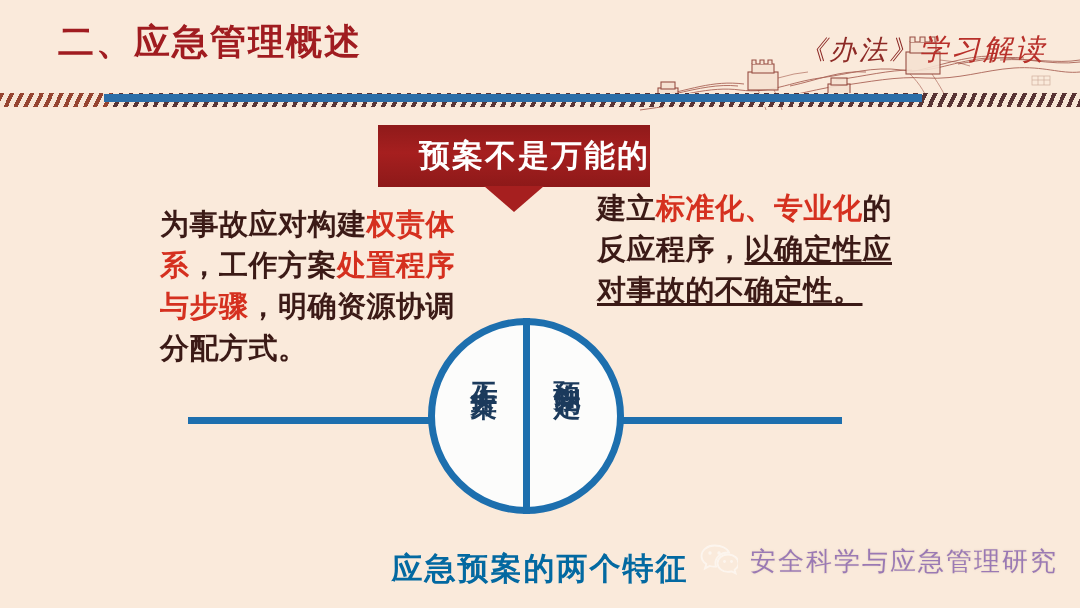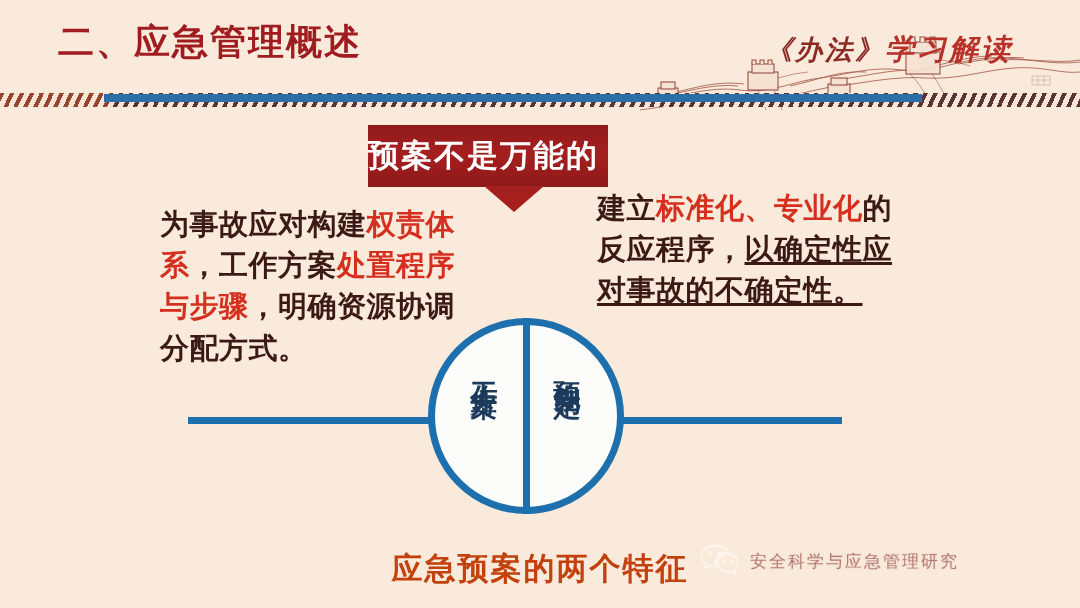--- a/index.html
+++ b/index.html
@@ -35,24 +35,24 @@
     position: absolute;
     left: 640px;
     top: 0px;
     width: 440px;
     height: 112px;
     overflow: hidden;
     pointer-events: none;
   }
   .brush-title {
     position: absolute;
-    left: 765px;
+    left: 799px;
     top: 30px;
     font-size: 27px;
-    font-weight: 700;
+    font-weight: 400;
     font-style: italic;
     color: #8d2a26;
     letter-spacing: 3px;
     white-space: nowrap;
   }
   .brush-title .red {
     color: #b8302a;
     font-size: 29px;
   }
 
@@ -84,28 +84,28 @@
     top: 94px;
     width: 818px;
     height: 8px;
     background: #2b6ea8;
     z-index: 4;
   }
 
   
   .banner {
     position: absolute;
-    left: 368px;
+    left: 378px;
     top: 125px;
-    width: 240px;
+    width: 272px;
     height: 62px;
     background: linear-gradient(180deg, #8f1a1a 0%, #a61f1f 45%, #8d1919 100%);
     display: flex;
     align-items: center;
-    justify-content: flex-start;
+    justify-content: flex-end;
     z-index: 5;
   }
   .banner-text {
     color: #ffffff;
     font-size: 31px;
     font-weight: 700;
     letter-spacing: 2px;
     white-space: nowrap;
   }
   .banner-tail {
@@ -183,40 +183,40 @@
 
   
   .caption {
     position: absolute;
     left: 0;
     top: 548px;
     width: 1080px;
     text-align: center;
     font-size: 31px;
     font-weight: 700;
-    color: #c2410c;
+    color: #0369a1;
     letter-spacing: 2px;
     z-index: 3;
   }
 
   
   .watermark {
     position: absolute;
     left: 700px;
     top: 543px;
     display: flex;
     align-items: center;
     gap: 12px;
     opacity: 0.55;
     z-index: 6;
   }
   .watermark-text {
-    font-size: 17px;
+    font-size: 26px;
     font-weight: 400;
-    color: #7f1d1d;
+    color: #4c1d95;
     letter-spacing: 2px;
     white-space: nowrap;
     text-shadow: 0 0 2px rgba(160,130,110,0.5);
   }
 </style>
 </head>
 <body>
 
 <div id="slide">
 

